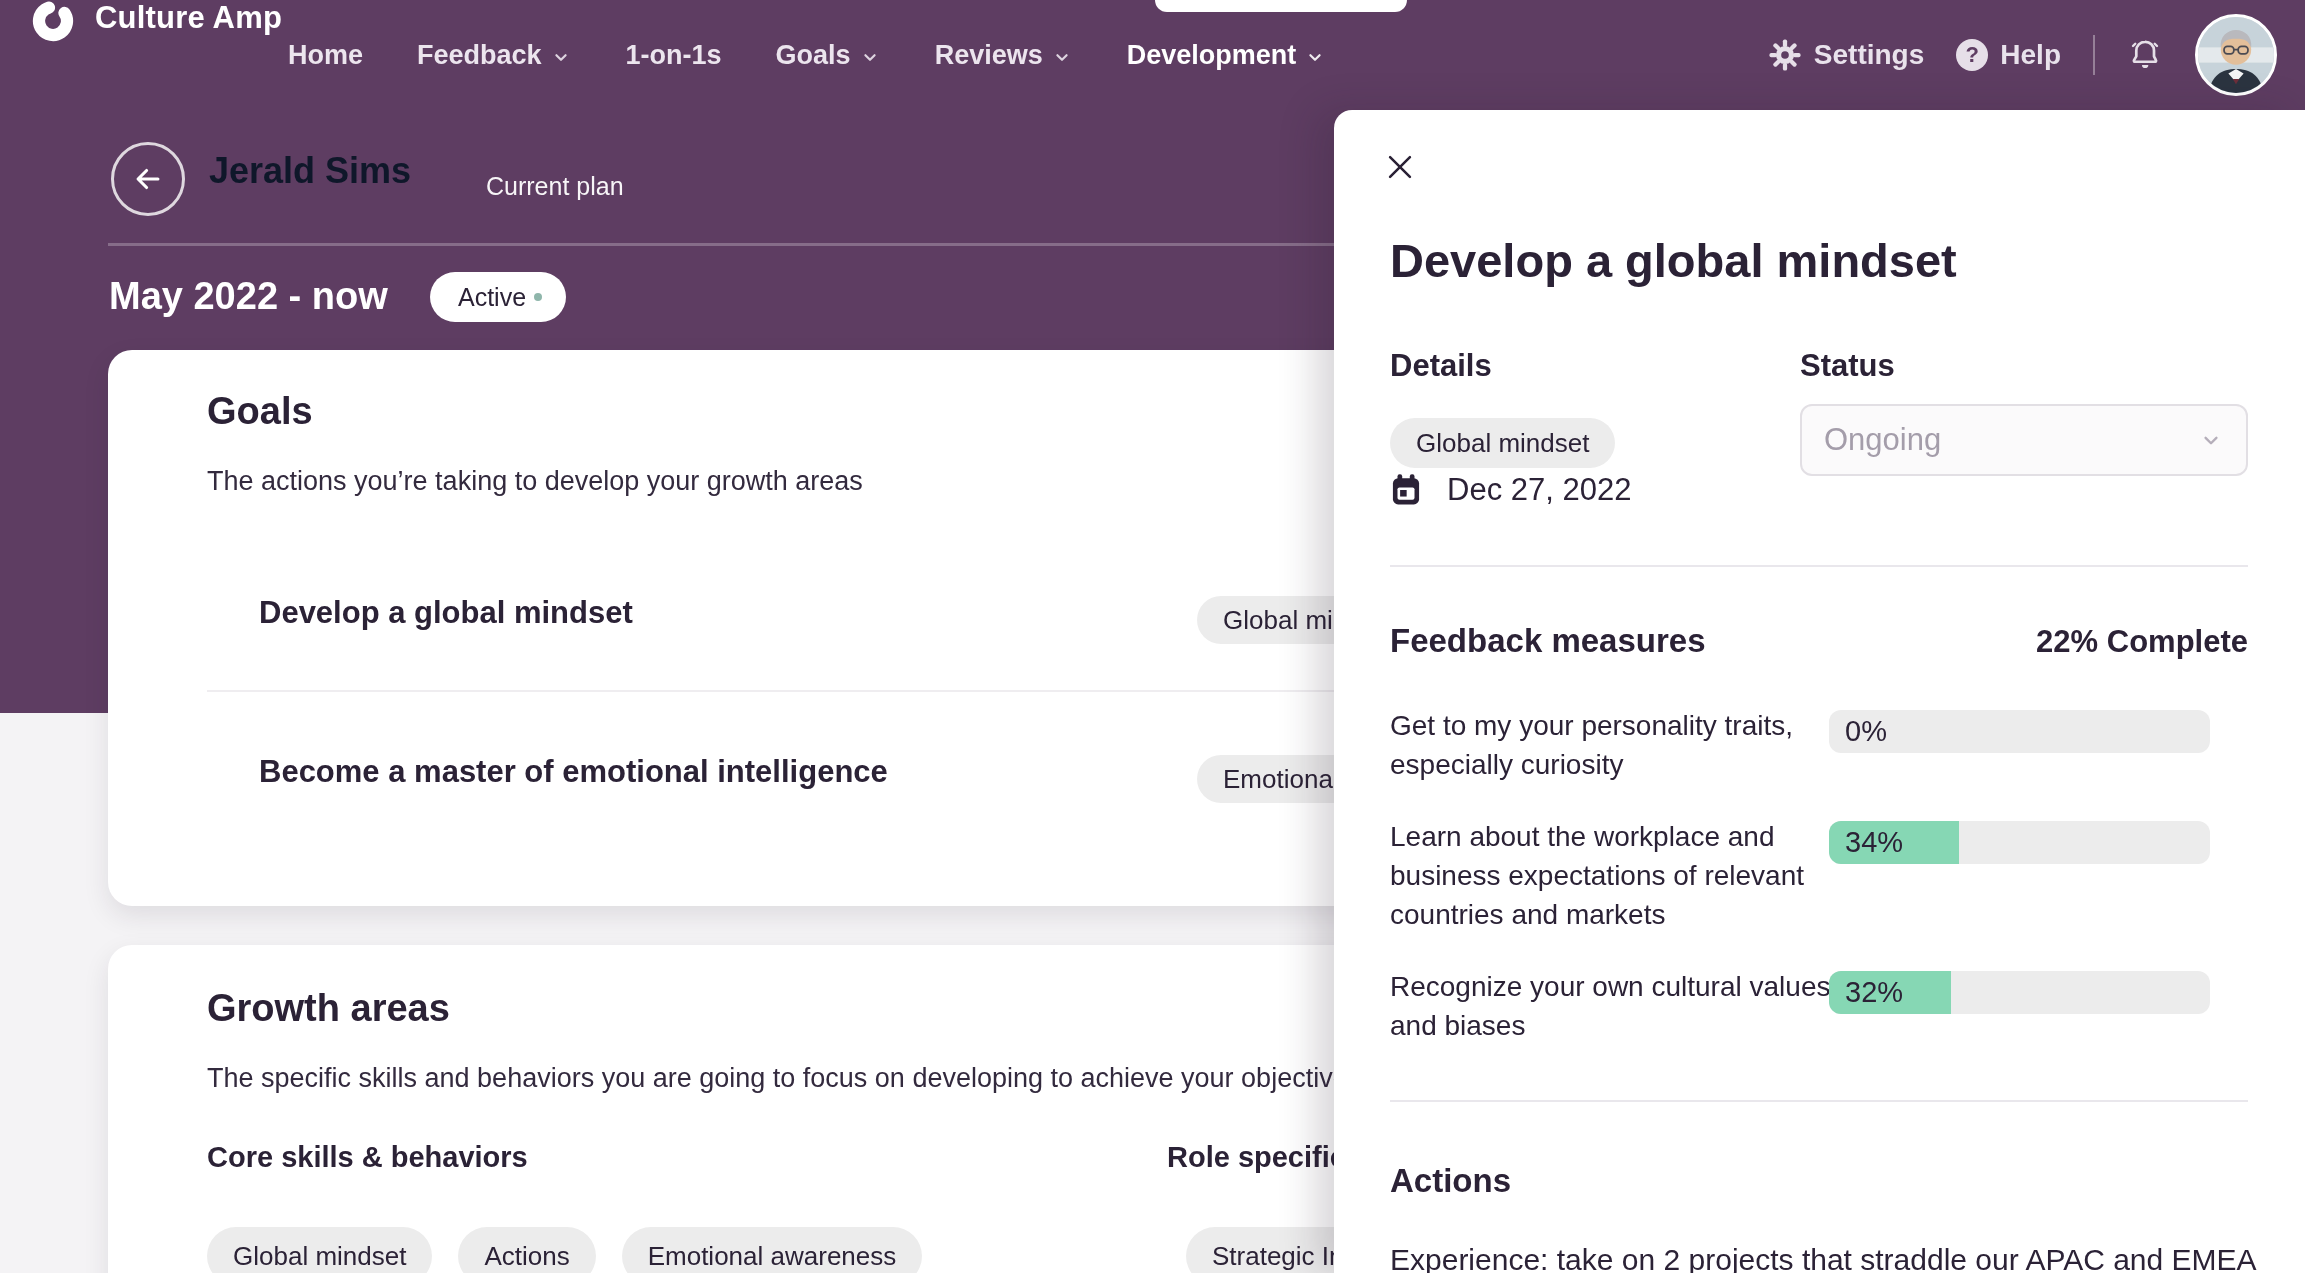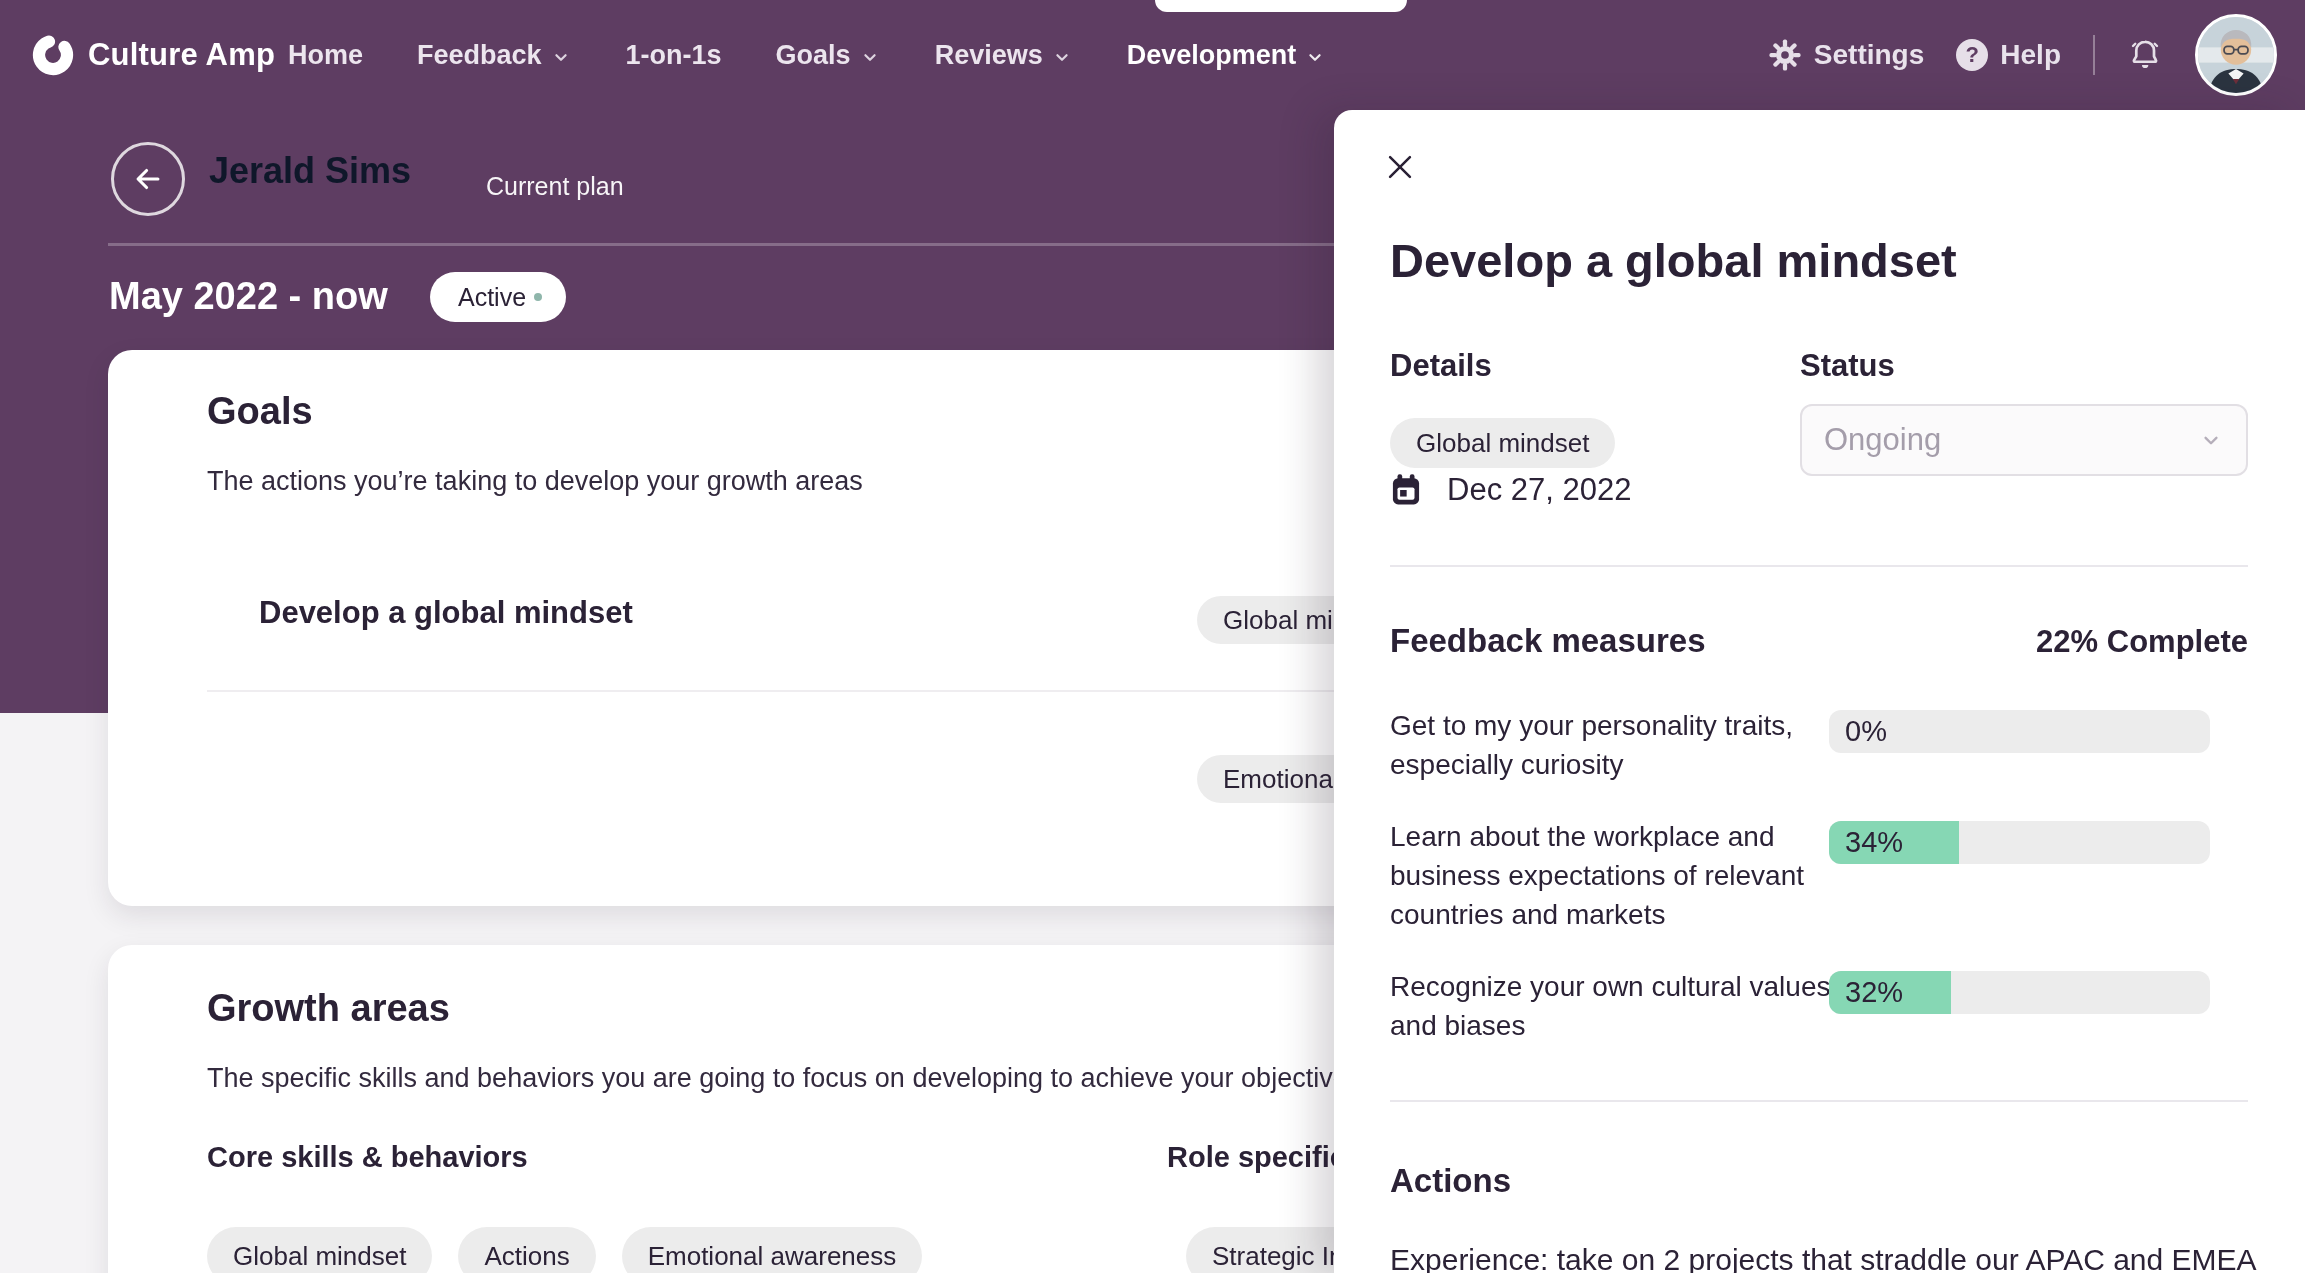--- a/index.html
+++ b/index.html
@@ -9,21 +9,21 @@
     background:#f4f3f5;color:#2b2236;
     -webkit-font-smoothing:antialiased;
   }
   #app{position:relative;width:2305px;height:1273px;overflow:hidden;}
 
   
   .purple-band{position:absolute;left:0;top:0;width:2305px;height:713px;background:#5e3d62;}
 
   
   .nav{position:absolute;left:0;top:0;width:2305px;height:110px;}
-  .brand{position:absolute;left:32px;top:0;height:110px;display:flex;align-items:center;gap:14px;color:#fff;}
+  .brand{position:absolute;left:32px;top:0;height:110px;display:flex;align-items:flex-start;gap:21px;color:#fff;}
   .brand-mark{width:42px;height:42px;display:block;}
   .brand-text{font-size:31px;font-weight:700;letter-spacing:.2px;}
   .nav-items{position:absolute;left:288px;top:0;height:110px;display:flex;align-items:center;gap:54px;}
   .nav-item{display:flex;align-items:center;gap:8px;color:#ece5ee;font-size:27px;font-weight:600;cursor:pointer;white-space:nowrap;}
   .nav-item.active{color:#ffffff;font-weight:700;}
   .nav-item .chev{width:22px;height:22px;opacity:.9;margin-top:3px;}
   .active-indicator{position:absolute;left:1155px;top:-12px;width:252px;height:24px;background:#fff;border-radius:12px;}
   .nav-right{position:absolute;right:28px;top:0;height:110px;display:flex;align-items:center;gap:32px;}
   .nav-util{display:flex;align-items:center;gap:12px;color:#e9e2ec;font-size:28px;font-weight:600;cursor:pointer;}
   .gear-svg{width:34px;height:34px;}
@@ -203,20 +203,21 @@
 
   <div class="card card-goals">
     <h2>Goals</h2>
     <div class="card-desc">The actions you’re taking to develop your growth areas</div>
     <div id="goal-rows">
         <div class="goal-row" style="top: 239px;">
           <span class="goal-title">Develop a global mindset</span>
           <span class="tag-pill">Global mindset</span>
         </div>
         <div class="goal-row" style="top: 398px;">
+          <span class="goal-title">Become a master of emotional intelligence</span>
           <span class="tag-pill">Emotional awareness</span>
         </div>
       </div>
     <div class="goal-divider"></div>
   </div>
 
   <div class="card card-growth">
     <h2>Growth areas</h2>
     <div class="card-desc">The specific skills and behaviors you are going to focus on developing to achieve your objectives</div>
     <div class="subhead core">Core skills &amp; behaviors</div>

